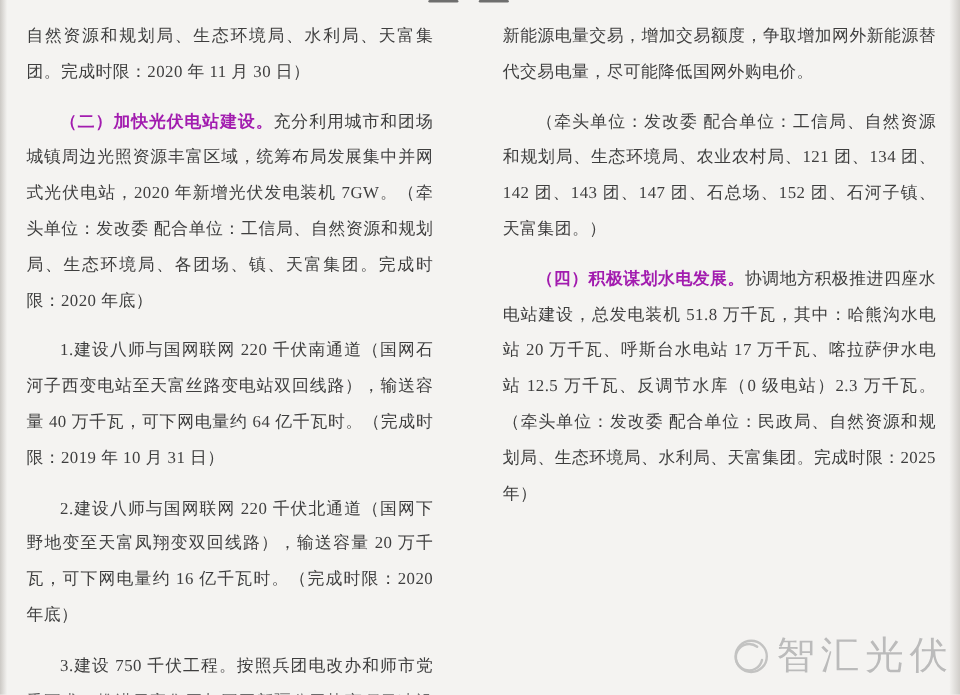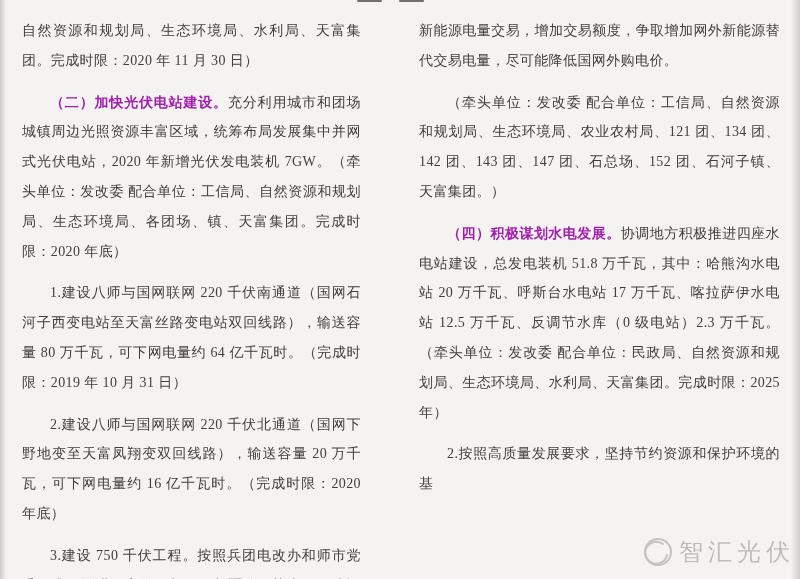--- a/index.html
+++ b/index.html
@@ -30,47 +30,46 @@
   }
   .para.indent{text-indent:2em;}
   .head{font-weight:bold;color:#a21caf;}
 
   .watermark{
     position:absolute;right:5px;bottom:10px;
     display:flex;align-items:center;gap:4px;
     opacity:0.75;pointer-events:none;
   }
   .wm-text{
-    font-size:24px;color:#a9a9a9;letter-spacing:5px;font-weight:500;
+    font-size:32px;color:#a9a9a9;letter-spacing:5px;font-weight:500;
     text-shadow:0 0 1px rgba(255,255,255,0.6);
   }
   .wm-logo{width:34px;height:34px;display:block;}
 </style>
 </head>
 <body>
 
 <div class="edge-left"></div>
 <div class="edge-right"></div>
 <div class="topmark m1"></div>
 <div class="topmark m2"></div>
 
 <div class="col col-left">
   <p class="para"><span class="head"></span><span>自然资源和规划局、生态环境局、水利局、天富集团。完成时限：2020 年 11 月 30 日）</span></p>
   <p class="para indent"><span class="head">（二）加快光伏电站建设。</span><span>充分利用城市和团场城镇周边光照资源丰富区域，统筹布局发展集中并网式光伏电站，2020 年新增光伏发电装机 7GW。（牵头单位：发改委 配合单位：工信局、自然资源和规划局、生态环境局、各团场、镇、天富集团。完成时限：2020 年底）</span></p>
-  <p class="para indent"><span class="head"></span><span>1.建设八师与国网联网 220 千伏南通道（国网石河子西变电站至天富丝路变电站双回线路），输送容量 80 万千瓦，可下网电量约 64 亿千瓦时。（完成时限：2019 年 10 月 31 日）</span></p>
+  <p class="para indent"><span class="head"></span><span>1.建设八师与国网联网 220 千伏南通道（国网石河子西变电站至天富丝路变电站双回线路），输送容量 40 万千瓦，可下网电量约 64 亿千瓦时。（完成时限：2019 年 10 月 31 日）</span></p>
   <p class="para indent"><span class="head"></span><span>2.建设八师与国网联网 220 千伏北通道（国网下野地变至天富凤翔变双回线路），输送容量 20 万千瓦，可下网电量约 16 亿千瓦时。（完成时限：2020 年底）</span></p>
   <p class="para indent"><span class="head"></span><span>3.建设 750 千伏工程。按照兵团电改办和师市党委要求，推进天富集团与国网新疆公司协商项目建设方案，争取早日开工建设，实现可下网电量约 170 亿千瓦时。（完成时限：2023 年底）</span></p>
   <p class="para indent"><span class="head"></span><span>4.积极协调国网新疆公司，力争向石河子局域电网放开</span></p>
 </div>
 
 <div class="col col-right">
   <p class="para"><span class="head"></span><span>新能源电量交易，增加交易额度，争取增加网外新能源替代交易电量，尽可能降低国网外购电价。</span></p>
   <p class="para indent"><span class="head"></span><span>（牵头单位：发改委 配合单位：工信局、自然资源和规划局、生态环境局、农业农村局、121 团、134 团、142 团、143 团、147 团、石总场、152 团、石河子镇、天富集团。）</span></p>
   <p class="para indent"><span class="head">（四）积极谋划水电发展。</span><span>协调地方积极推进四座水电站建设，总发电装机 51.8 万千瓦，其中：哈熊沟水电站 20 万千瓦、呼斯台水电站 17 万千瓦、喀拉萨伊水电站 12.5 万千瓦、反调节水库（0 级电站）2.3 万千瓦。（牵头单位：发改委 配合单位：民政局、自然资源和规划局、生态环境局、水利局、天富集团。完成时限：2025 年）</span></p>
-  <p class="para indent"><span class="head"></span><span>2.按照高质量发展要求，坚持节约资源和保护环境的基</span></p>
 </div>
 
 <div class="watermark">
   <svg class="wm-logo" viewBox="0 0 34 34" xmlns="http://www.w3.org/2000/svg">
     <circle cx="17" cy="17" r="13" fill="none" stroke="#b3b3b3" stroke-width="2"></circle>
     <path d="M22 9 A11 11 0 1 0 26 20" fill="none" stroke="#b3b3b3" stroke-width="2" stroke-linecap="round"></path>
   </svg>
   <span class="wm-text">智汇光伏</span>
 </div>
 

